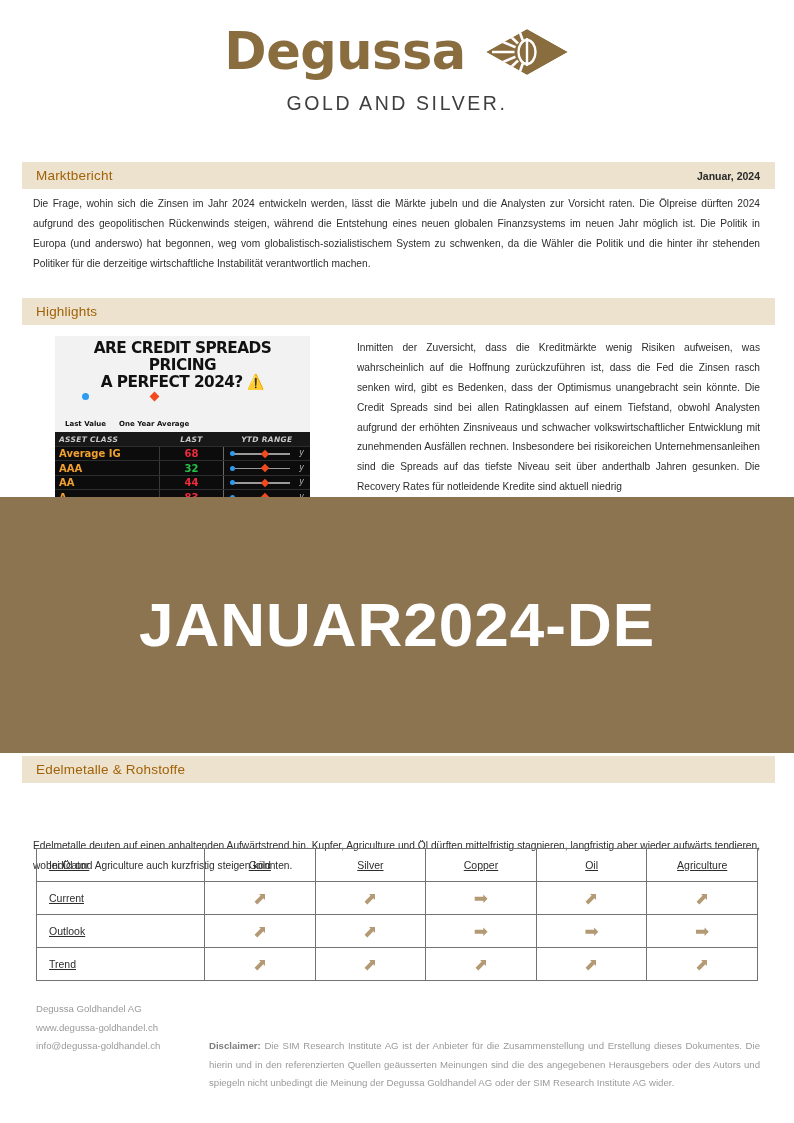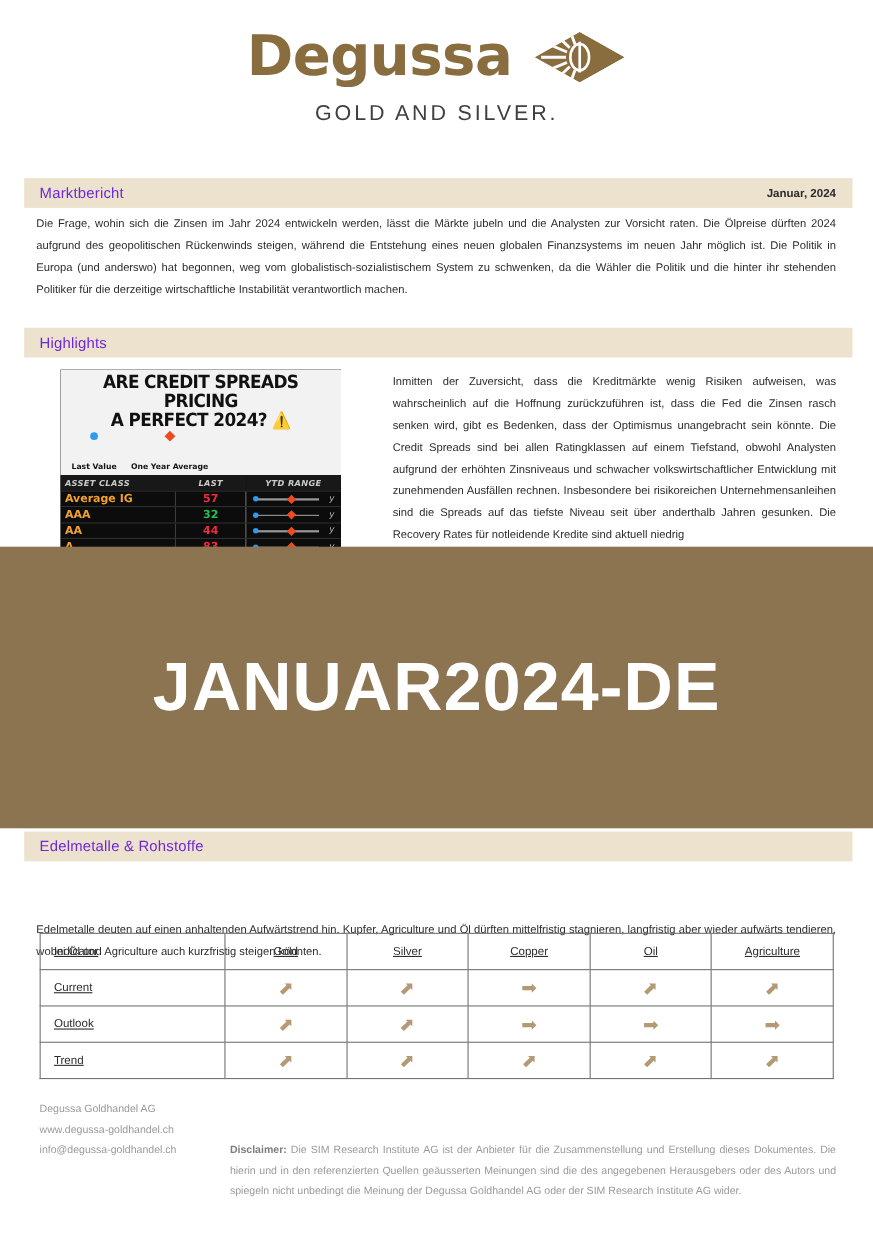--- a/index.html
+++ b/index.html
@@ -52,21 +52,21 @@
     width: 753px;
     height: 27px;
     background: #ece2cd;
     display: flex;
     align-items: center;
     box-sizing: border-box;
     padding: 0 15px 0 14px;
   }
   .section-bar .title {
     font-size: 13.5px;
-    color: #6d28d9;
+    color: #a16207;
     letter-spacing: .2px;
   }
   .section-bar .meta {
     margin-left: auto;
     font-size: 10.5px;
     font-weight: bold;
     color: #2b2b2b;
   }
 
   
@@ -272,21 +272,21 @@
     <thead>
       <tr>
         <th>ASSET CLASS</th>
         <th class="c">LAST</th>
         <th class="c">YTD RANGE</th>
       </tr>
     </thead>
     <tbody>
       <tr>
         <td class="hl-cls">Average IG</td>
-        <td class="hl-last v-red">57</td>
+        <td class="hl-last v-red">68</td>
         <td class="hl-range">
             <div class="rng">
               <i class="bar"></i>
               <i class="p-blue"></i>
               <i class="p-red"></i>
               <i class="y">y</i>
             </div>
           </td>
       </tr>
       <tr>

